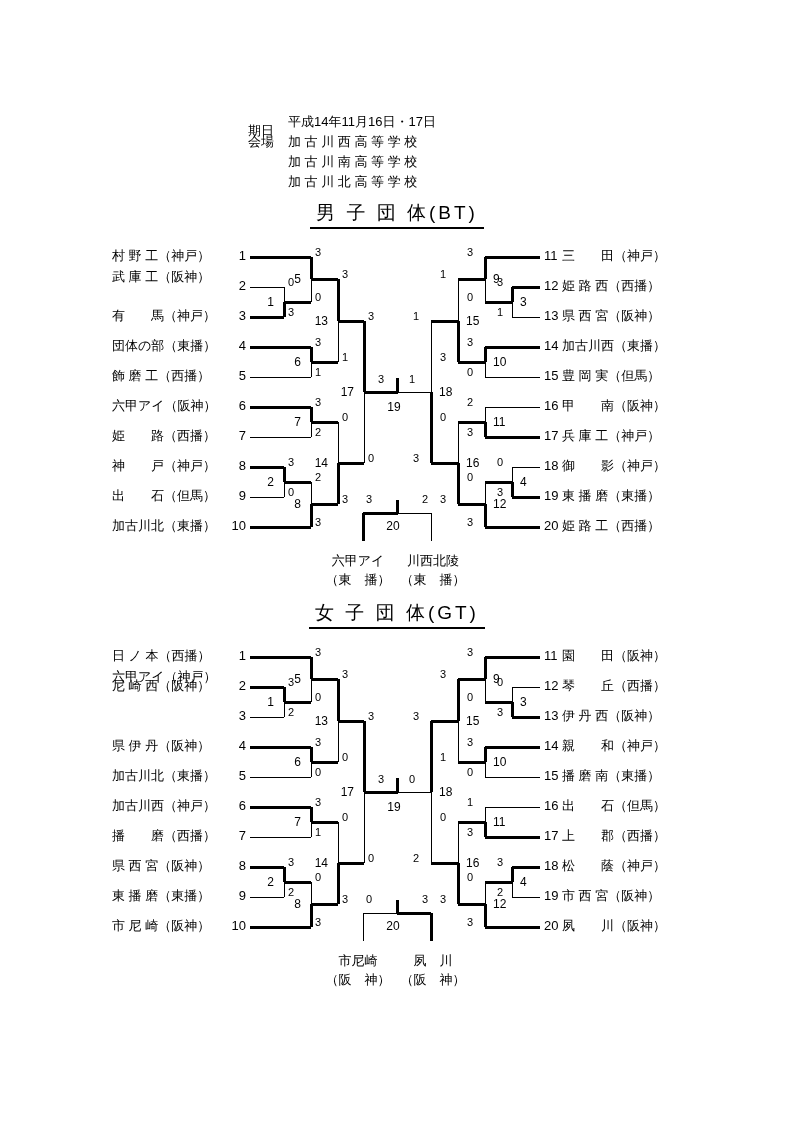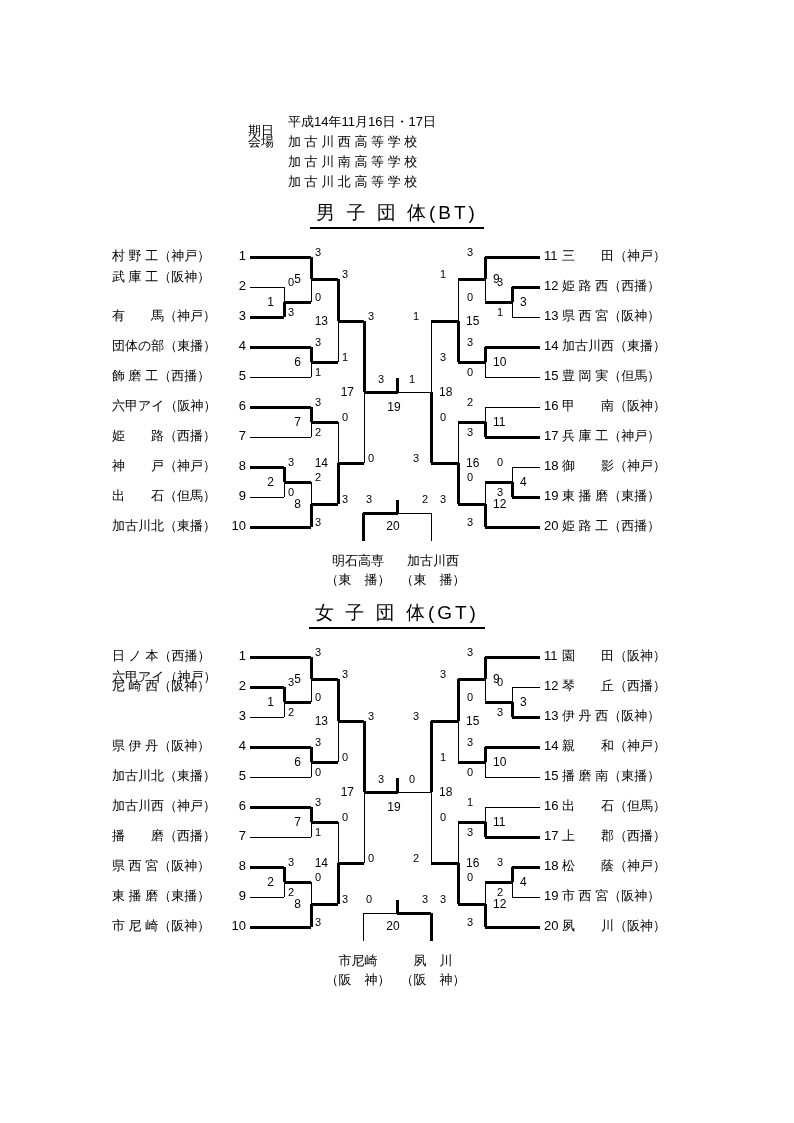--- a/index.html
+++ b/index.html
@@ -211,23 +211,23 @@
     <div class="score" style="left: 406px; top: 373px;">1</div>
     <div class="mlabel" style="left: 372px; top: 401px; width: 44px; text-align: center;">19</div>
     <div class="ln" style="left: 363px; top: 512px; width: 35px; height: 3px;"></div>
     <div class="ln" style="left: 397px; top: 513px; width: 34px; height: 1px;"></div>
     <div class="ln" style="left: 396px; top: 500px; width: 3px; height: 13px;"></div>
     <div class="ln" style="left: 362px; top: 513px; width: 3px; height: 28px;"></div>
     <div class="ln" style="left: 431px; top: 513px; width: 1px; height: 28px;"></div>
     <div class="score" style="left: 363px; top: 493px;">3</div>
     <div class="score" style="left: 419px; top: 493px;">2</div>
     <div class="mlabel" style="left: 371px; top: 520px; width: 44px; text-align: center;">20</div>
-    <div class="tp-name" style="left: 318px; top: 553px;">明石高専</div>
+    <div class="tp-name" style="left: 318px; top: 553px;">六甲アイ</div>
     <div class="tp-name" style="left: 318px; top: 572px;">（東　播）</div>
-    <div class="tp-name" style="left: 393px; top: 553px;">加古川西</div>
+    <div class="tp-name" style="left: 393px; top: 553px;">川西北陵</div>
     <div class="tp-name" style="left: 393px; top: 572px;">（東　播）</div>
     <div class="team" style="left: 112px; top: 647px;">日 ノ 本（西播）</div>
     <div class="numL" style="left: 222px; top: 647px;">1</div>
     <div class="ln" style="left: 250px; top: 656px; width: 61px; height: 3px;"></div>
     <div class="team" style="left: 112px; top: 677px;">尼 崎 西（阪神）</div>
     <div class="numL" style="left: 222px; top: 677px;">2</div>
     <div class="ln" style="left: 250px; top: 686px; width: 34px; height: 3px;"></div>
     <div class="team" style="left: 112px; top: 668px;">六甲アイ（神戸）</div>
     <div class="numL" style="left: 222px; top: 707px;">3</div>
     <div class="ln" style="left: 250px; top: 717px; width: 34px; height: 1px;"></div>

